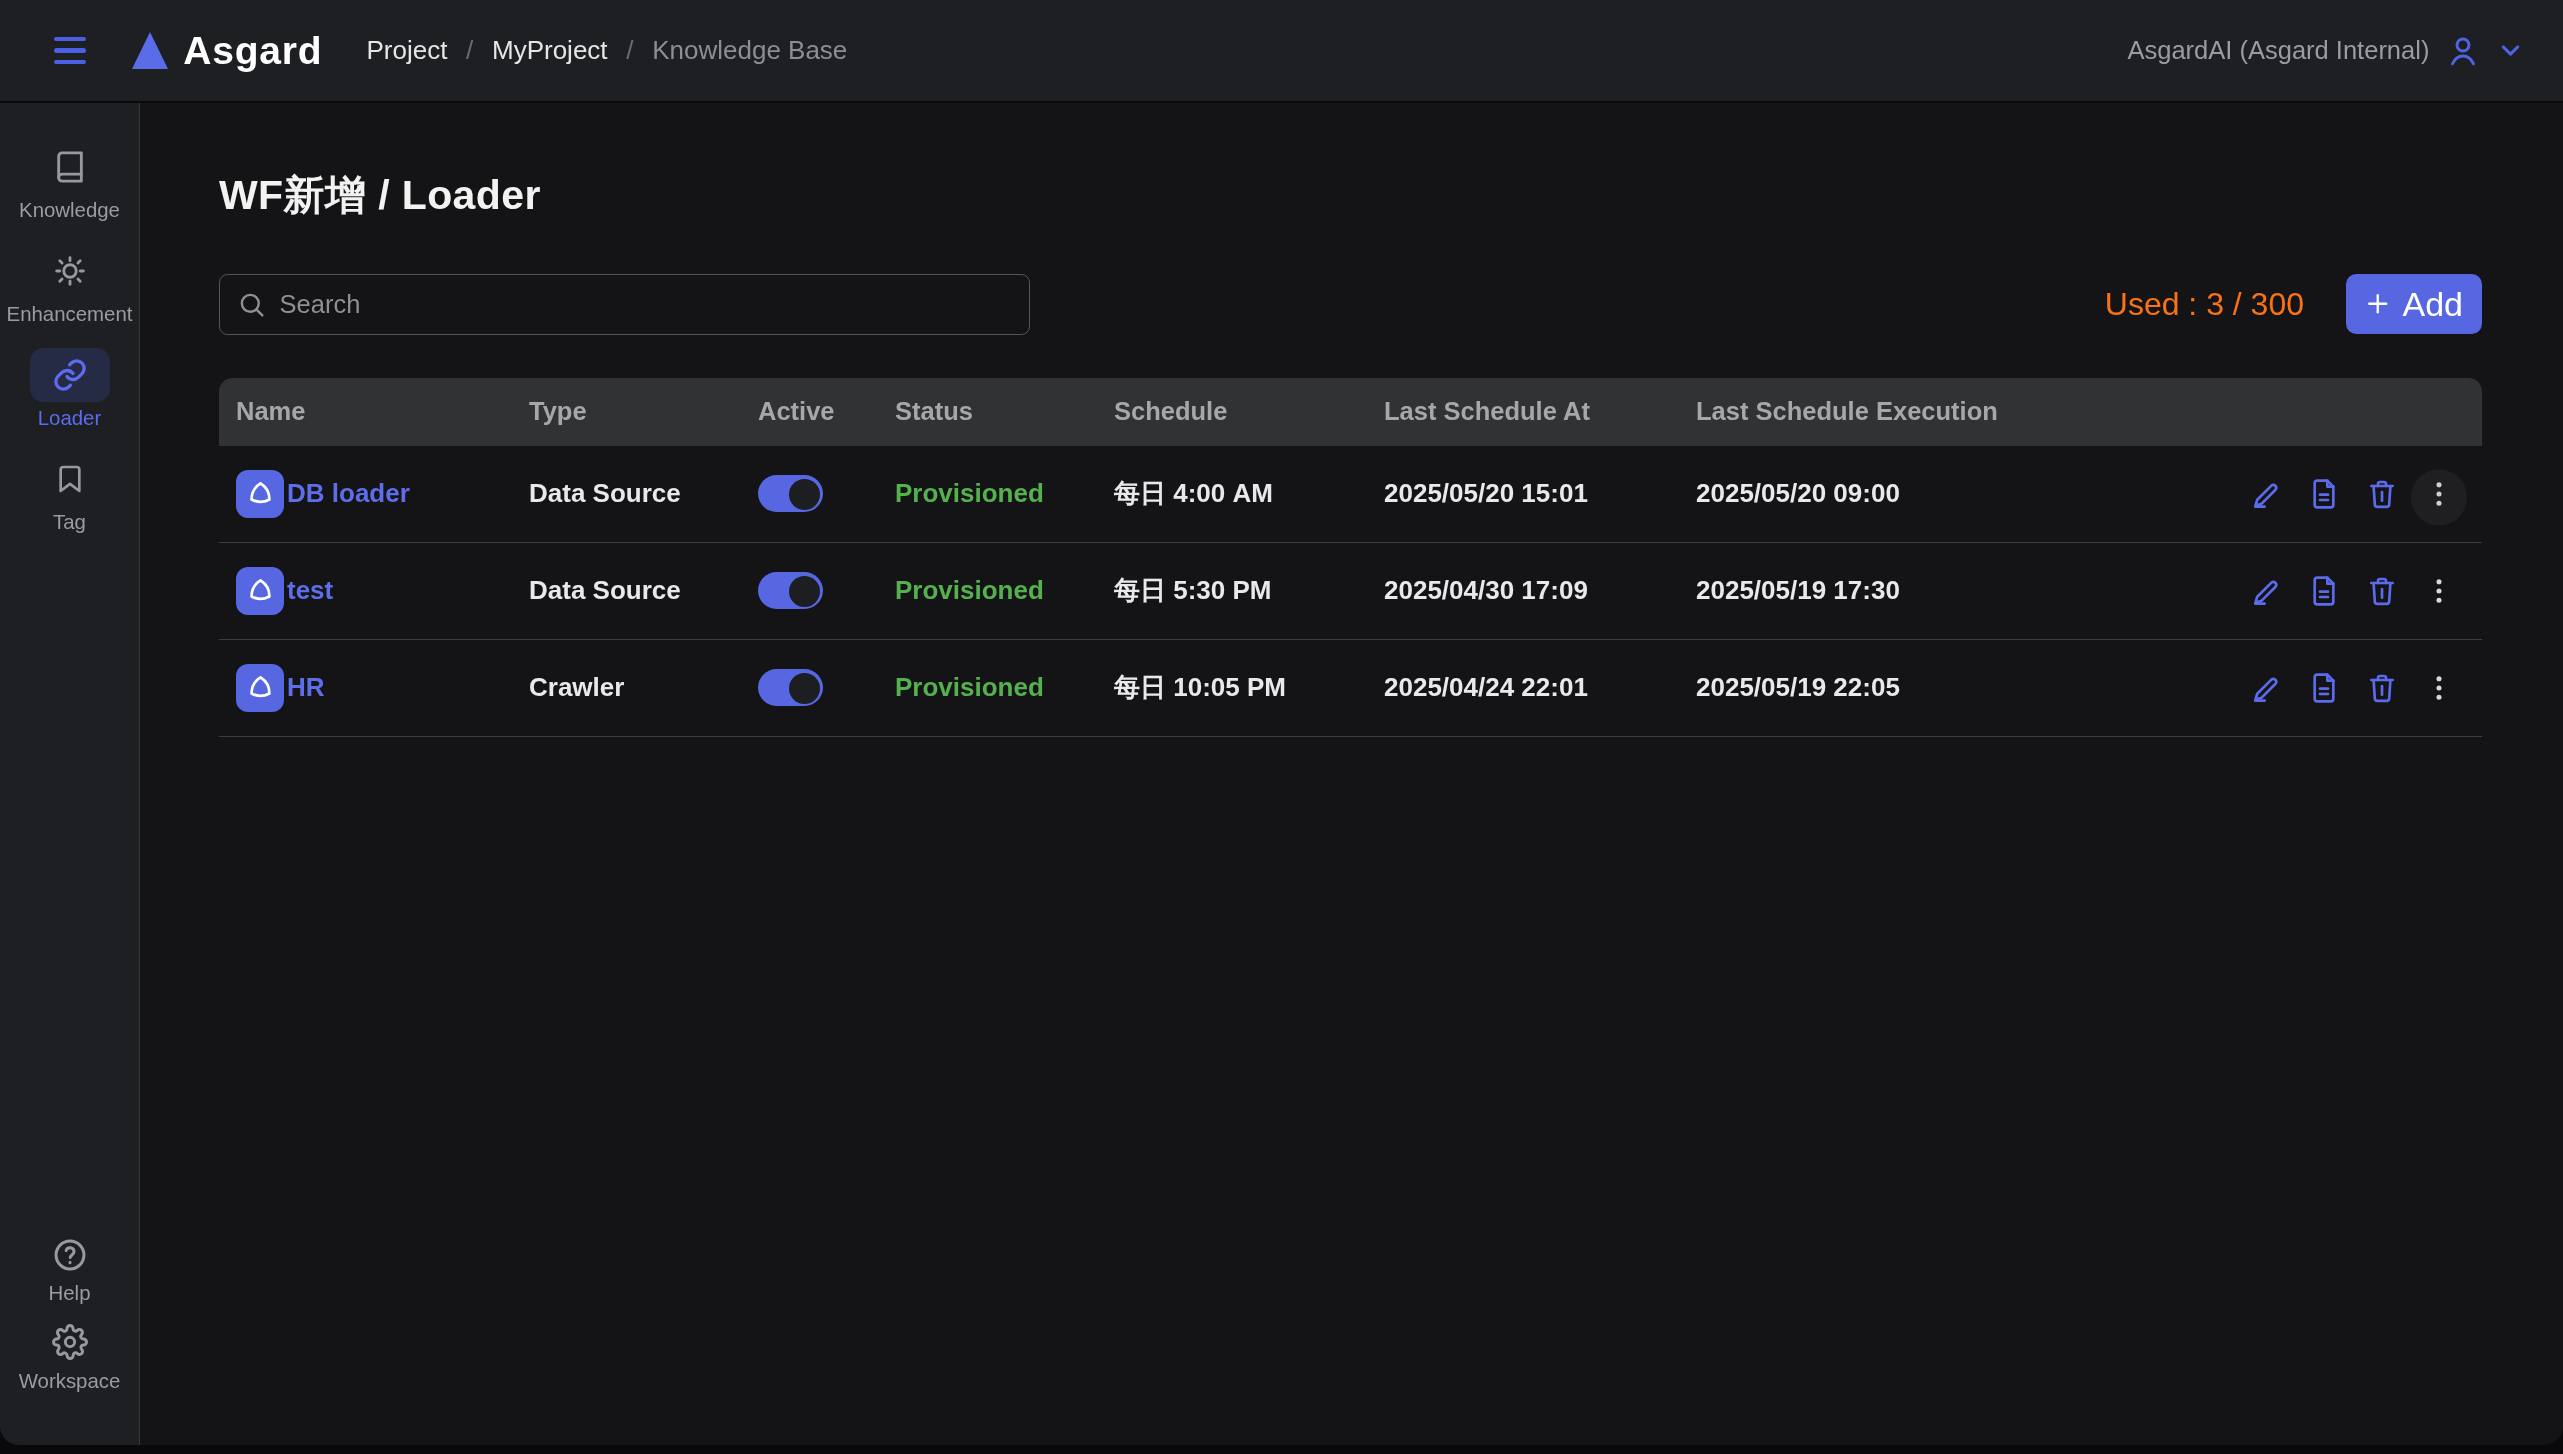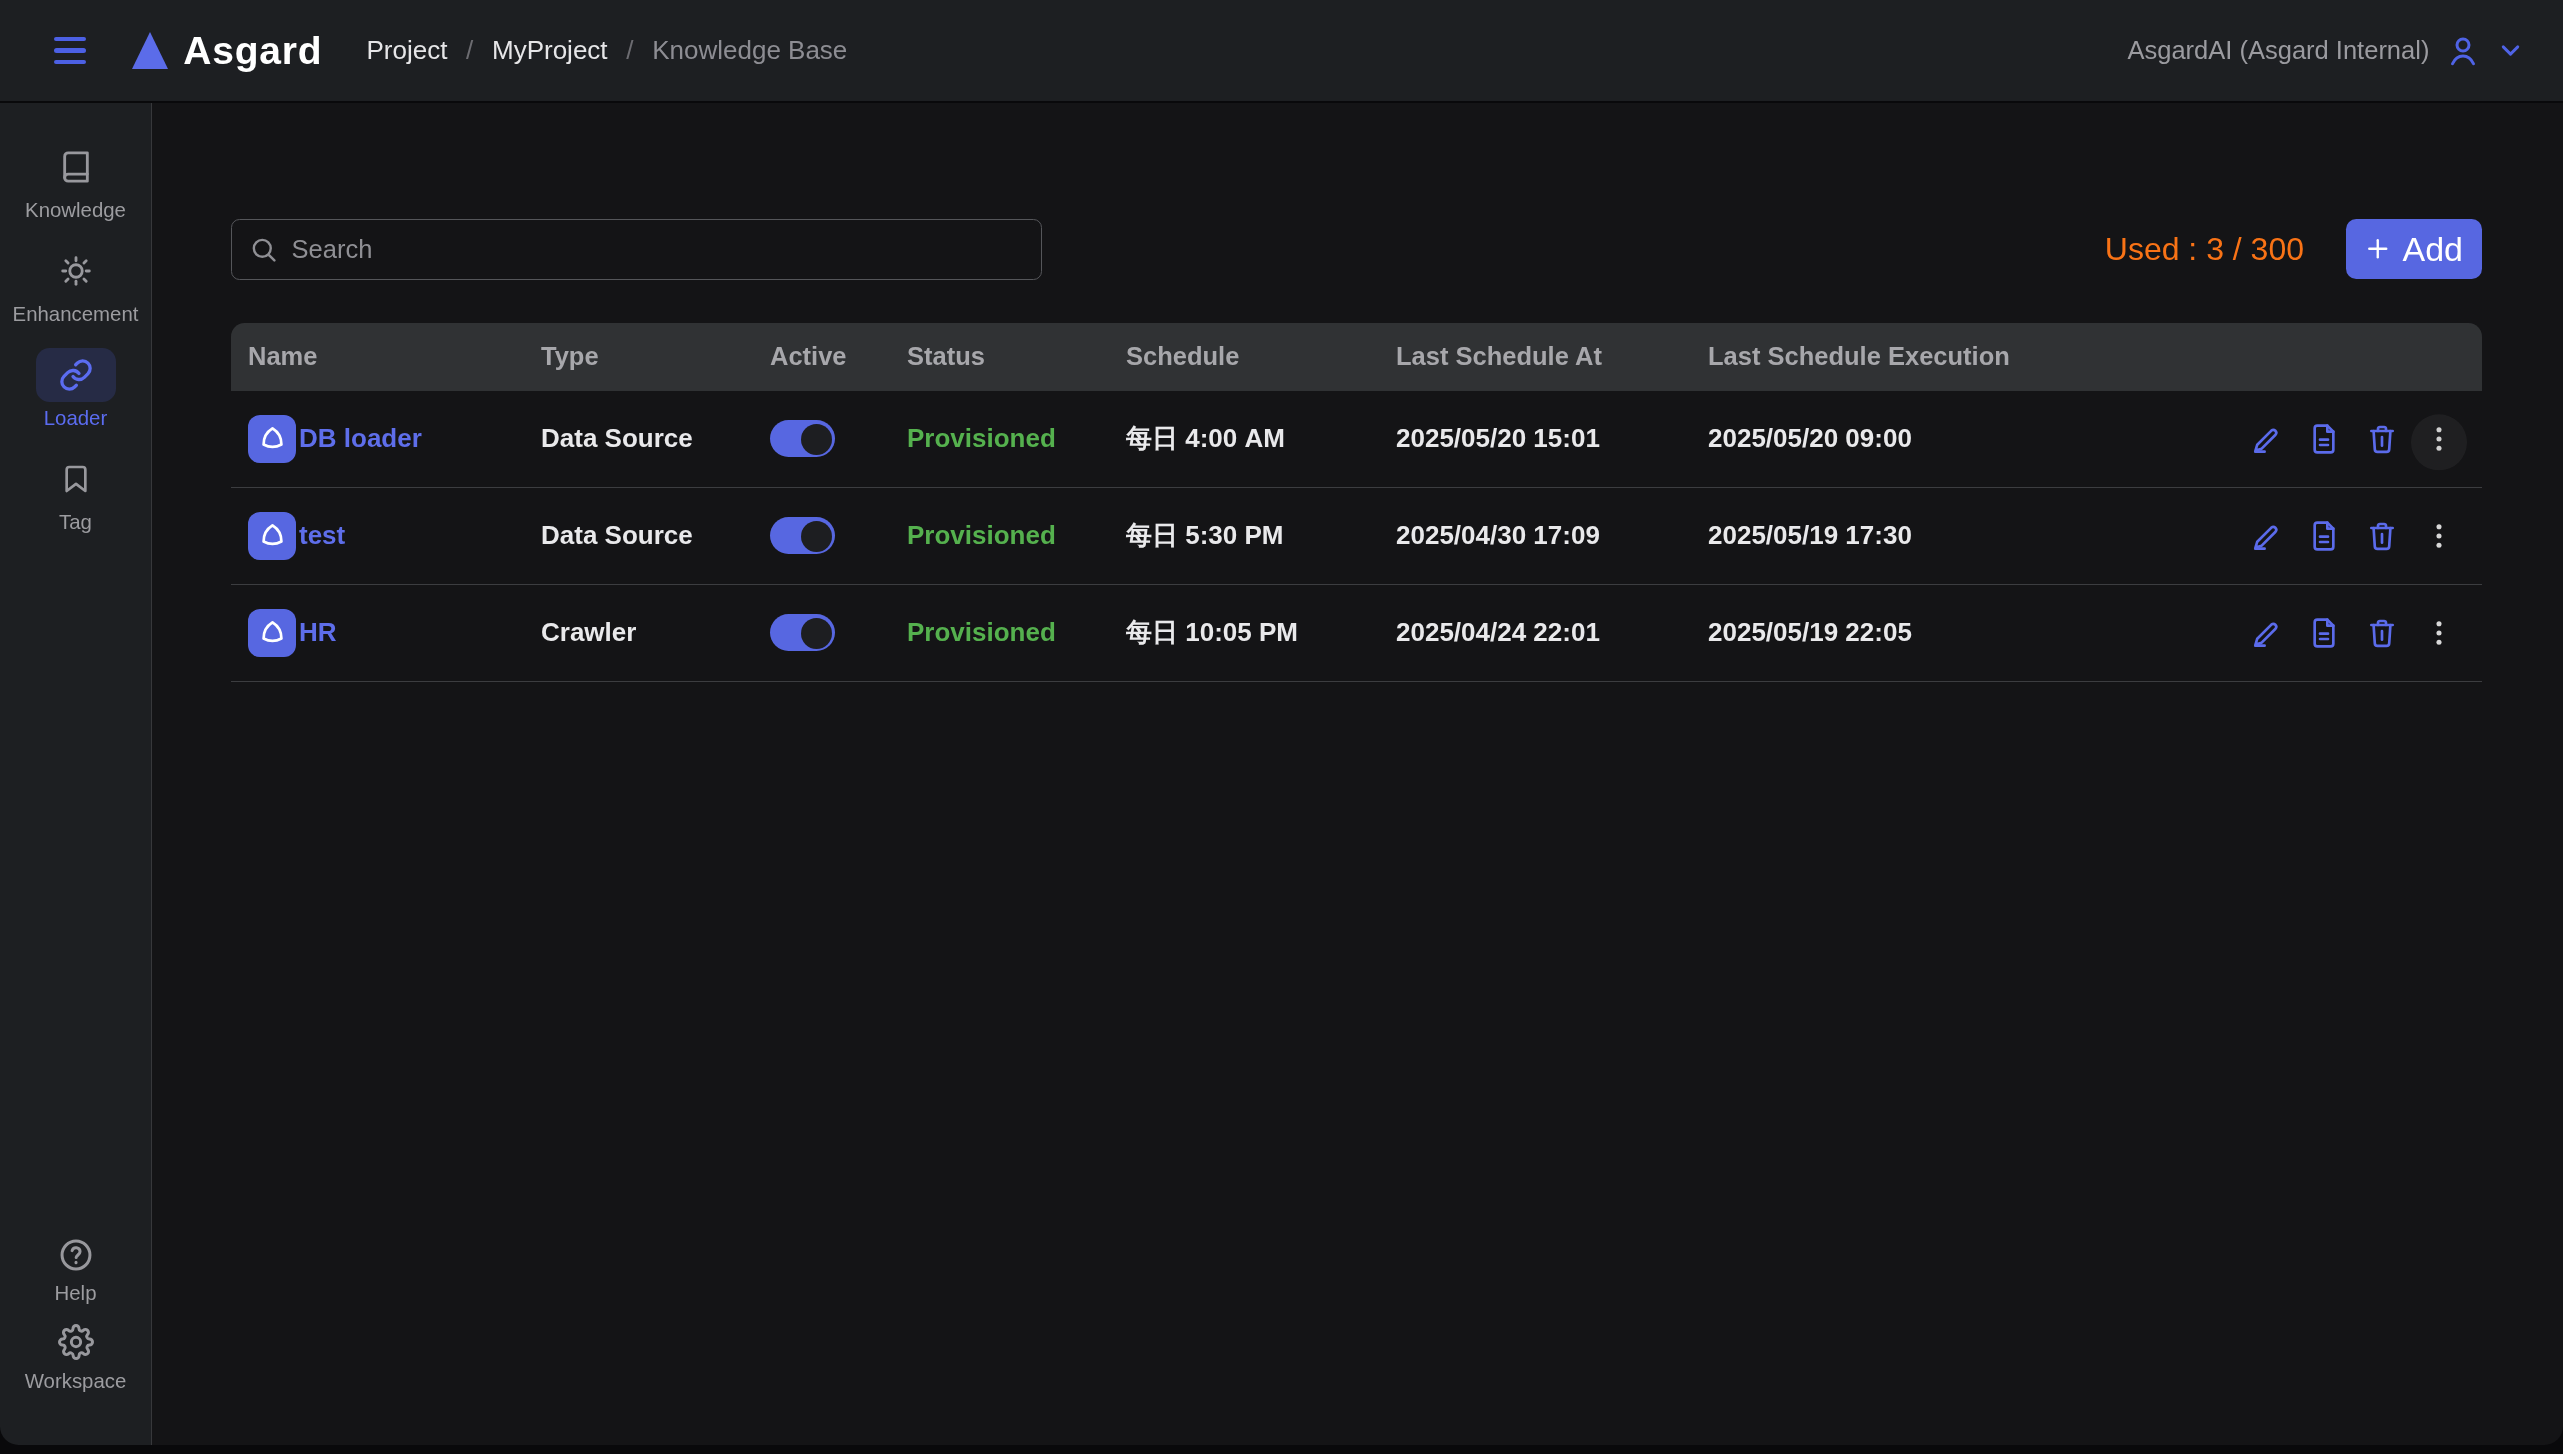--- a/index.html
+++ b/index.html
@@ -25,21 +25,21 @@
   .crumb-sep { color:#6c6c71; }
   .crumb-current { color:#8d8d93; }
   .account { margin-left:auto; margin-right:38px; display:flex; align-items:center; gap:15.3px; cursor:pointer; }
   .account-label { color:#9b9ba0; font-size:25.5px; }
   .icon { display:inline-flex; align-items:center; justify-content:center; }
   .icon svg { display:block; }
   
   .body-row { flex:1 1 auto; display:flex; margin-top:1.7px; margin-bottom:10.2px; min-height:0; }
   
   .sidebar {
-    width:152px; background:#1d1f22; border-radius:0 0 0 18.7px;
+    width:140px; background:#1d1f22; border-radius:0 0 0 18.7px;
     display:flex; flex-direction:column; align-items:center;
     padding-top:37px; padding-bottom:37px;
     border-right:1.7px solid #37383b;
   }
   .side-item { width:100%; display:flex; flex-direction:column; align-items:center; cursor:pointer; margin-bottom:22px; }
   .side-icon-wrap { width:80px; height:54px; border-radius:13.6px; display:flex; align-items:center; justify-content:center; color:#98989d; }
   .side-item.active .side-icon-wrap { background:#262b45; color:#5b6cf0; }
   .side-label { margin-top:5.1px; font-size:20.4px; color:#9c9ca0; }
   .side-item.active .side-label { color:#5b6cf0; }
   .side-footer { margin-top:auto; width:100%; display:flex; flex-direction:column; align-items:center; }
@@ -185,20 +185,21 @@
               <circle cx="12" cy="12" r="3.1"></circle>
               <path d="M19.4 15a1.65 1.65 0 0 0 .33 1.82l.06.06a2 2 0 0 1-2.83 2.83l-.06-.06a1.65 1.65 0 0 0-1.82-.33 1.65 1.65 0 0 0-1 1.51V21a2 2 0 0 1-4 0v-.09A1.65 1.65 0 0 0 9 19.4a1.65 1.65 0 0 0-1.82.33l-.06.06a2 2 0 0 1-2.83-2.83l.06-.06a1.65 1.65 0 0 0 .33-1.82 1.65 1.65 0 0 0-1.51-1H3a2 2 0 0 1 0-4h.09A1.65 1.65 0 0 0 4.6 9a1.65 1.65 0 0 0-.33-1.82l-.06-.06a2 2 0 0 1 2.83-2.83l.06.06a1.65 1.65 0 0 0 1.82.33H9a1.65 1.65 0 0 0 1-1.51V3a2 2 0 0 1 4 0v.09a1.65 1.65 0 0 0 1 1.51 1.65 1.65 0 0 0 1.82-.33l.06-.06a2 2 0 0 1 2.83 2.83l-.06.06a1.65 1.65 0 0 0-.33 1.82V9a1.65 1.65 0 0 0 1.51 1H21a2 2 0 0 1 0 4h-.09a1.65 1.65 0 0 0-1.51 1z"></path>
             </svg>
         </div>
         <div class="side-label">Workspace</div>
       </div>
     </div>
   </aside>
 
   <main class="main">
+    <h1 class="page-title">WF新增 / Loader</h1>
 
     <div class="toolbar">
       <div class="search-box">
         <span class="icon">
           <svg width="29" height="29" viewBox="0 0 24 24" fill="none" stroke="#8f8f94" stroke-width="2" stroke-linecap="round" stroke-linejoin="round">
               <circle cx="11" cy="11" r="7"></circle>
               <path d="M21 21l-4.2-4.2"></path>
             </svg>
         </span>
         <input type="text" placeholder="Search" style="">

